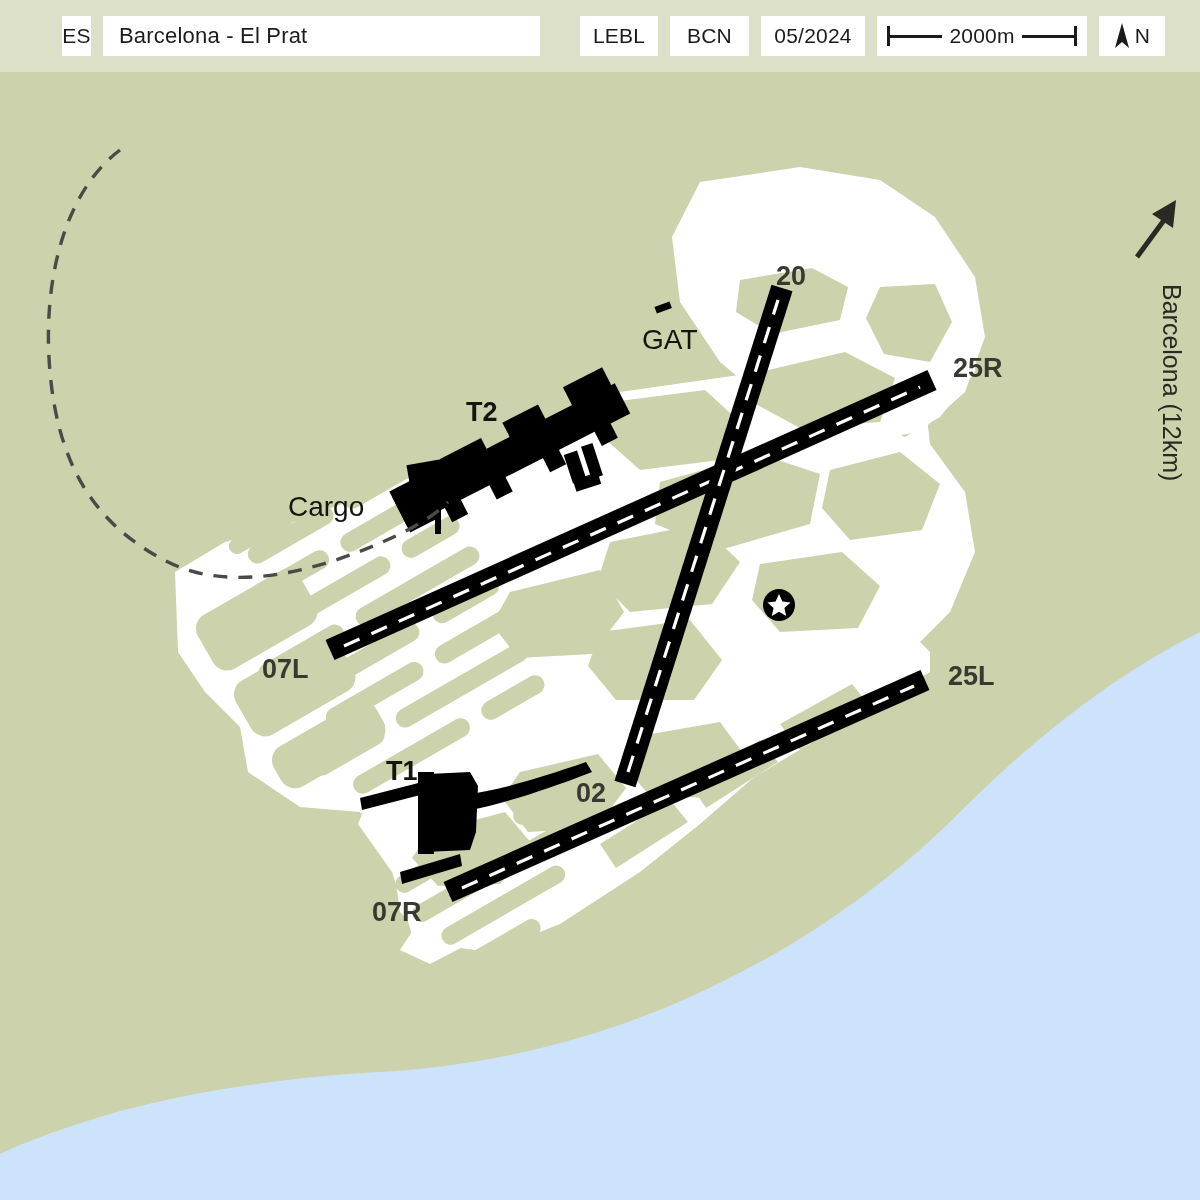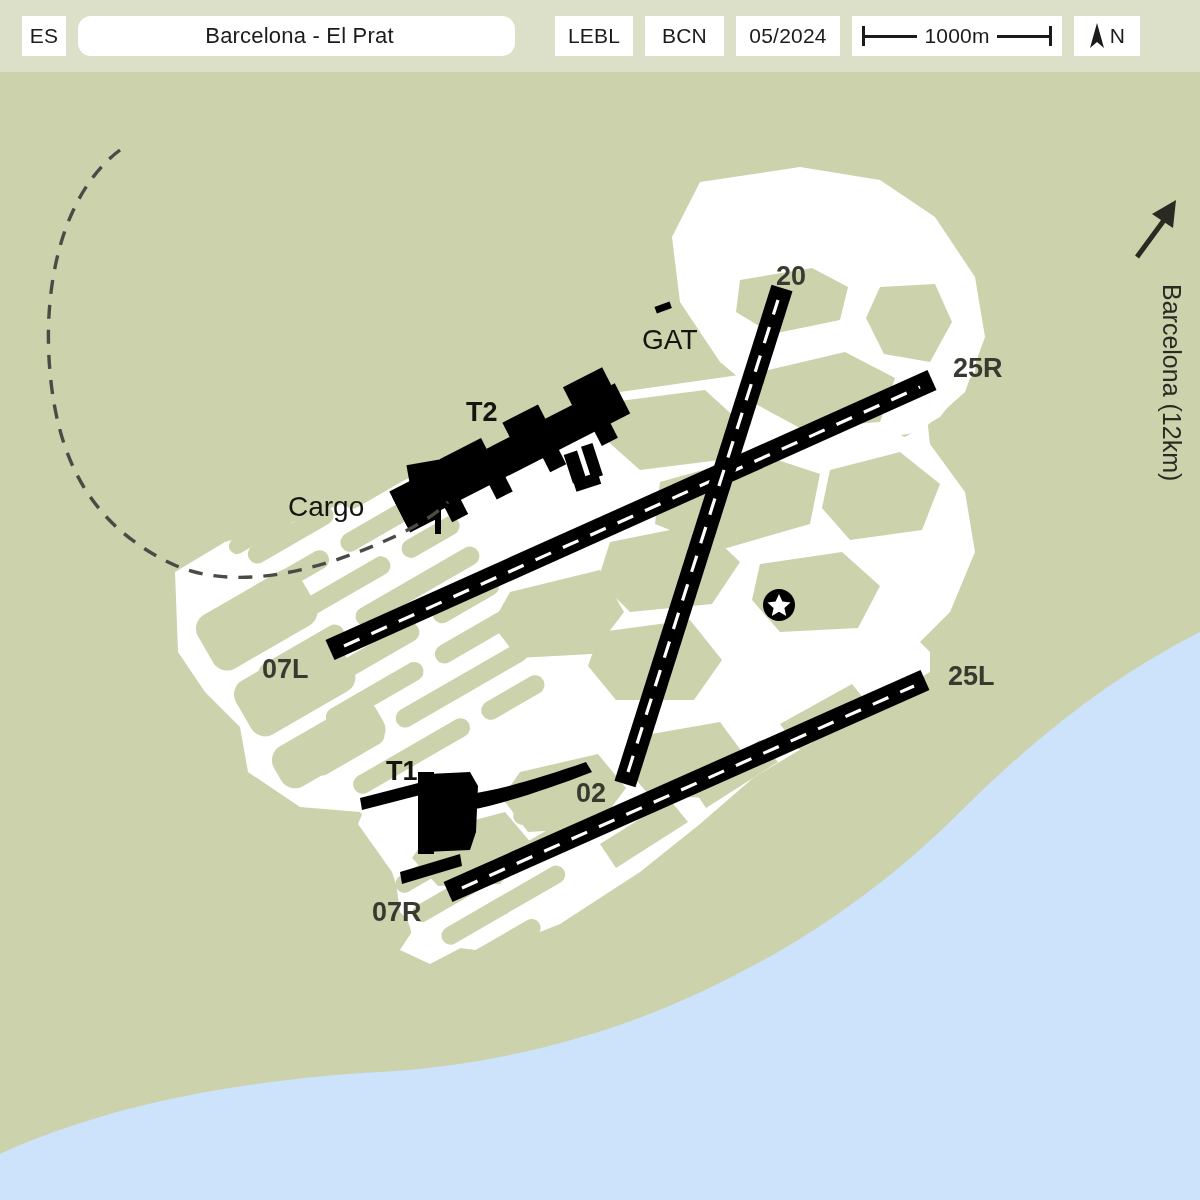--- a/index.html
+++ b/index.html
@@ -36,28 +36,27 @@
     height: 40px;
     display: flex;
     align-items: center;
     justify-content: center;
     color: #1b1b1b;
     font-size: 21px;
     letter-spacing: 0.2px;
     white-space: nowrap;
     box-sizing: border-box;
   }
-  #box-country { width: 44px; font-size: 21px; }
+  #box-country { width: 29px; font-size: 21px; margin-left: 40px; }
   #box-name {
     flex: 0 0 auto;
     width: 437px;
-    justify-content: center;
-    padding-left: 6px;
+    justify-content: flex-start;
+    padding-left: 16px;
     font-size: 22px;
-    border-radius: 13px;
   }
   #box-icao  { width: 78px; margin-left: 28px; }
   #box-iata  { width: 79px; }
   #box-date  { width: 104px; }
   #box-scale { width: 210px; gap: 0; }
   #box-north { width: 66px; gap: 5px; }
 
   
   .scalebar {
     display: flex;
@@ -116,21 +115,21 @@
     </div>
 
     <div class="hbox" id="box-date">
       <span>05/2024</span>
     </div>
 
     <div class="hbox" id="box-scale">
       <div class="scalebar">
         <div class="sb-tick"></div>
         <div class="sb-line"></div>
-        <div class="sb-text">1000m</div>
+        <div class="sb-text">2000m</div>
         <div class="sb-line"></div>
         <div class="sb-tick"></div>
       </div>
     </div>
 
     <div class="hbox" id="box-north">
       <svg class="north-arrow" viewBox="0 0 16 26">
         <path d="M8 0 L15 25 L8 19 L1 25 Z" fill="#1b1b1b"></path>
       </svg>
       <span class="north-letter">N</span>

